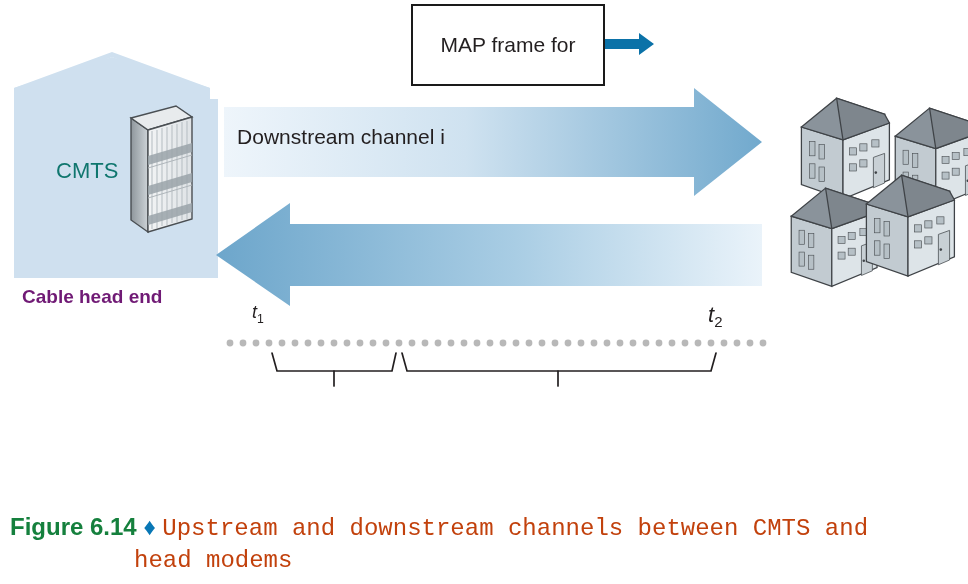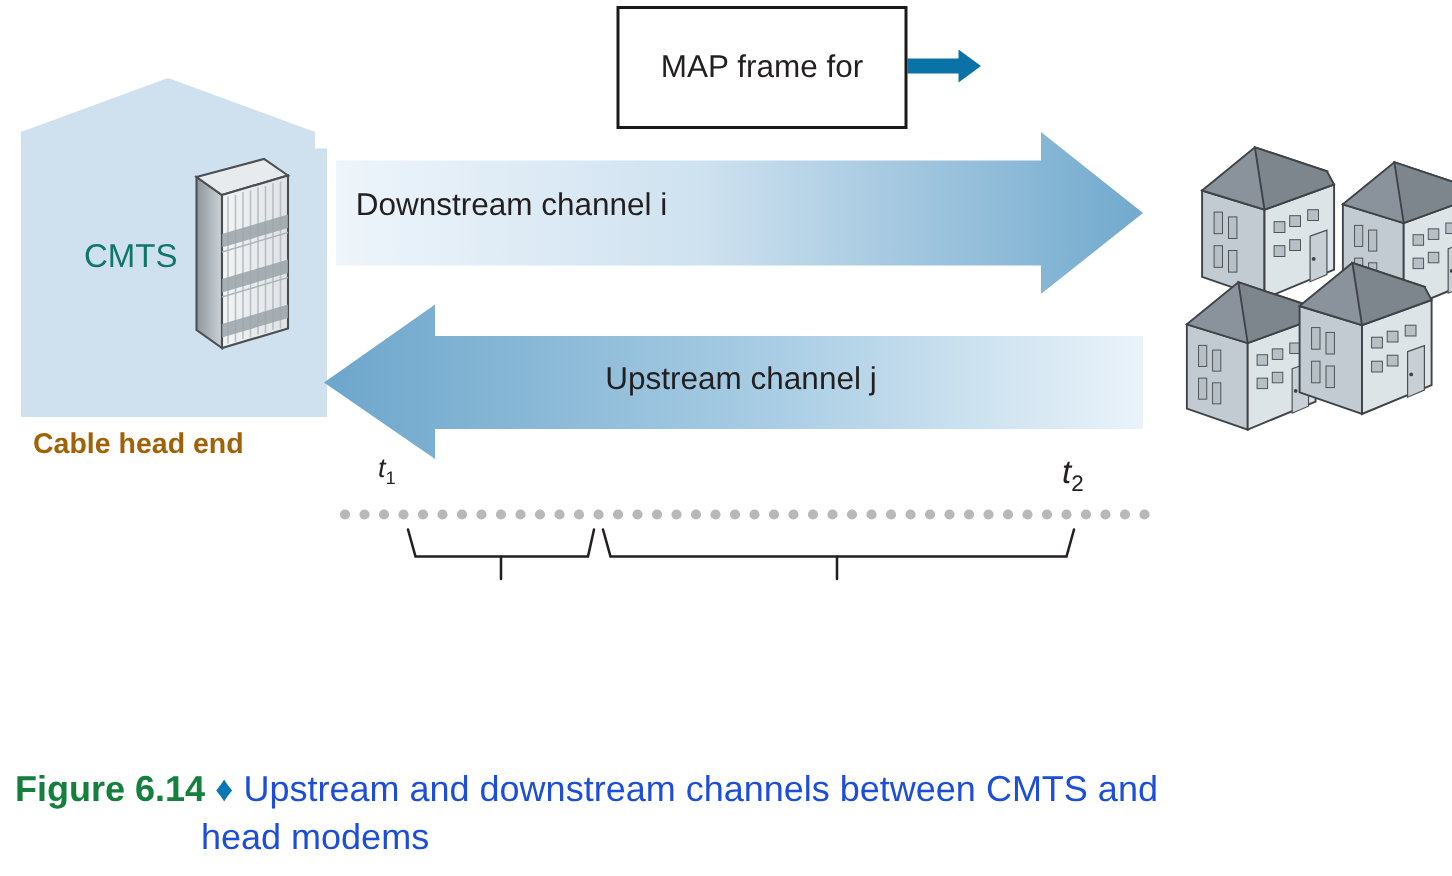--- a/index.html
+++ b/index.html
@@ -20,30 +20,30 @@
   sub{font-size:0.68em;font-style:normal;}
   
   #downstream-label{left:0;top:125px;width:792px;text-align:center;
      font-size:21px;color:#231f20;pointer-events:none;}
   #downstream-label span{position:relative;left:-55px;}
   #upstream-label{left:0;top:241px;width:968px;text-align:center;
      font-size:21px;color:#231f20;pointer-events:none;}
   #upstream-label span{position:relative;left:10px;}
   
   #cmts-label{left:56px;top:158px;font-size:22px;color:#0f766e;}
-  #cable-head-end-label{left:22px;top:286px;font-size:19px;font-weight:bold;color:#a16207;}
+  #cable-head-end-label{left:22px;top:286px;font-size:19px;font-weight:bold;color:#701a75;}
   
   #t1-label{left:252px;top:302px;font-size:18px;}
   #t2-label{left:708px;top:302px;font-size:22px;}
   
   #figure-caption{position:absolute;left:10px;top:511px;width:950px;
      font-size:24px;line-height:1.33;color:#231f20;}
   #figure-caption .fignum{color:#15803d;font-weight:bold;}
   #figure-caption .diamond{color:#0877b5;font-weight:bold;}
-  #figure-caption .captext{color:#1d4ed8;}
+  #figure-caption .captext{color:#c2410c;font-family:Liberation Mono, monospace;}
   #figure-caption .cap2{display:block;margin-left:124px;}
 </style>
 </head>
 <body>
 
 <div class="fig">
 
   <svg width="968" height="584" viewBox="0 0 968 584">
     <defs>
       <linearGradient id="gradDown" x1="0" y1="0" x2="1" y2="0">
@@ -259,21 +259,20 @@
       <path d="M 558 371 L 558 386"></path>
     </g>
   </svg>
 
   <div id="map-frame-box">
     <span class="ln">MAP frame for</span>
   </div>
 
   <div class="lbl" id="downstream-label"><span>Downstream channel i</span></div>
 
-  <div class="lbl" id="upstream-label"><span>Upstream channel j</span></div>
 
   <div class="lbl" id="cmts-label">CMTS</div>
 
   <div class="lbl" id="cable-head-end-label">Cable head end</div>
 
   <div class="lbl" id="t1-label"><span class="ital">t</span><sub>1</sub></div>
 
   <div class="lbl" id="t2-label"><span class="ital">t</span><sub>2</sub></div>
 
   <div id="figure-caption">

